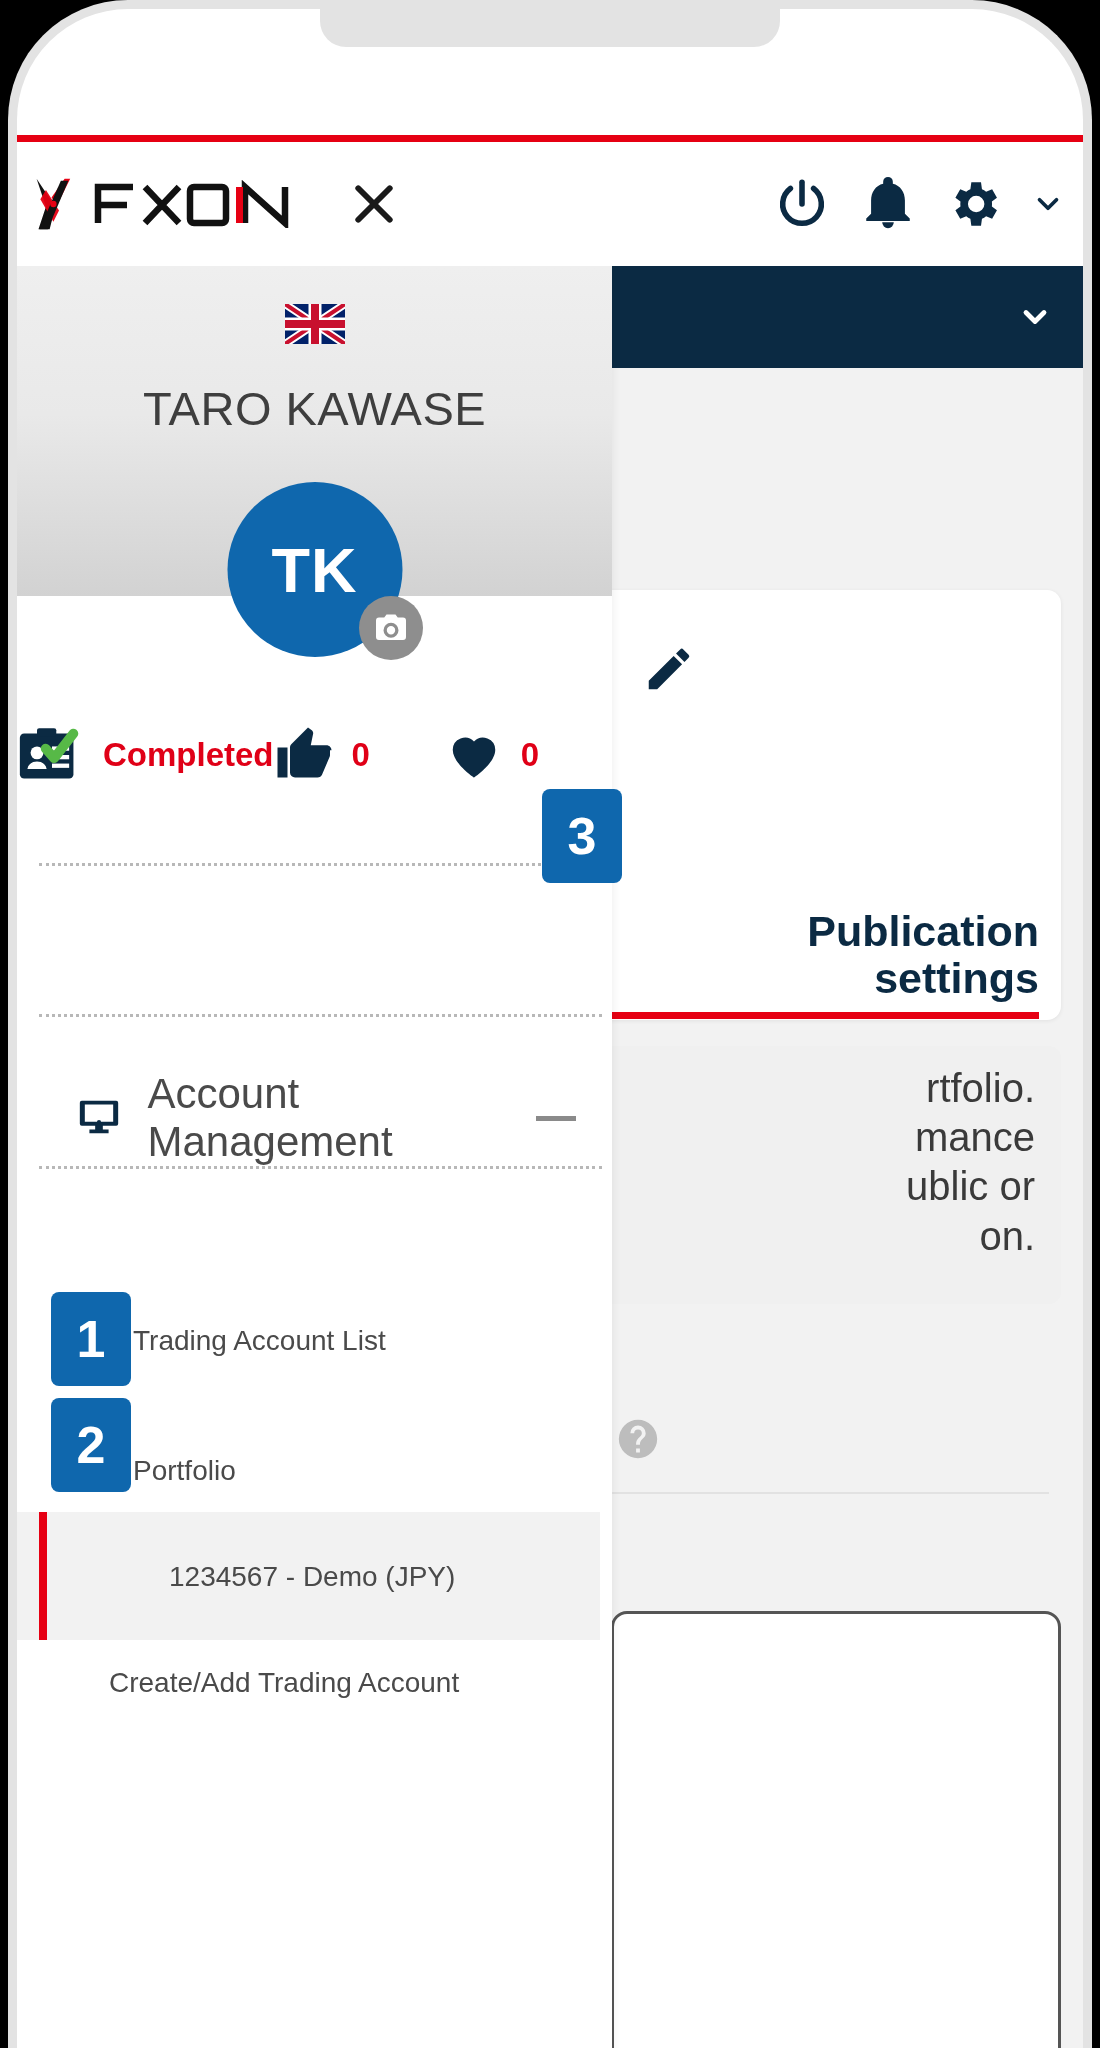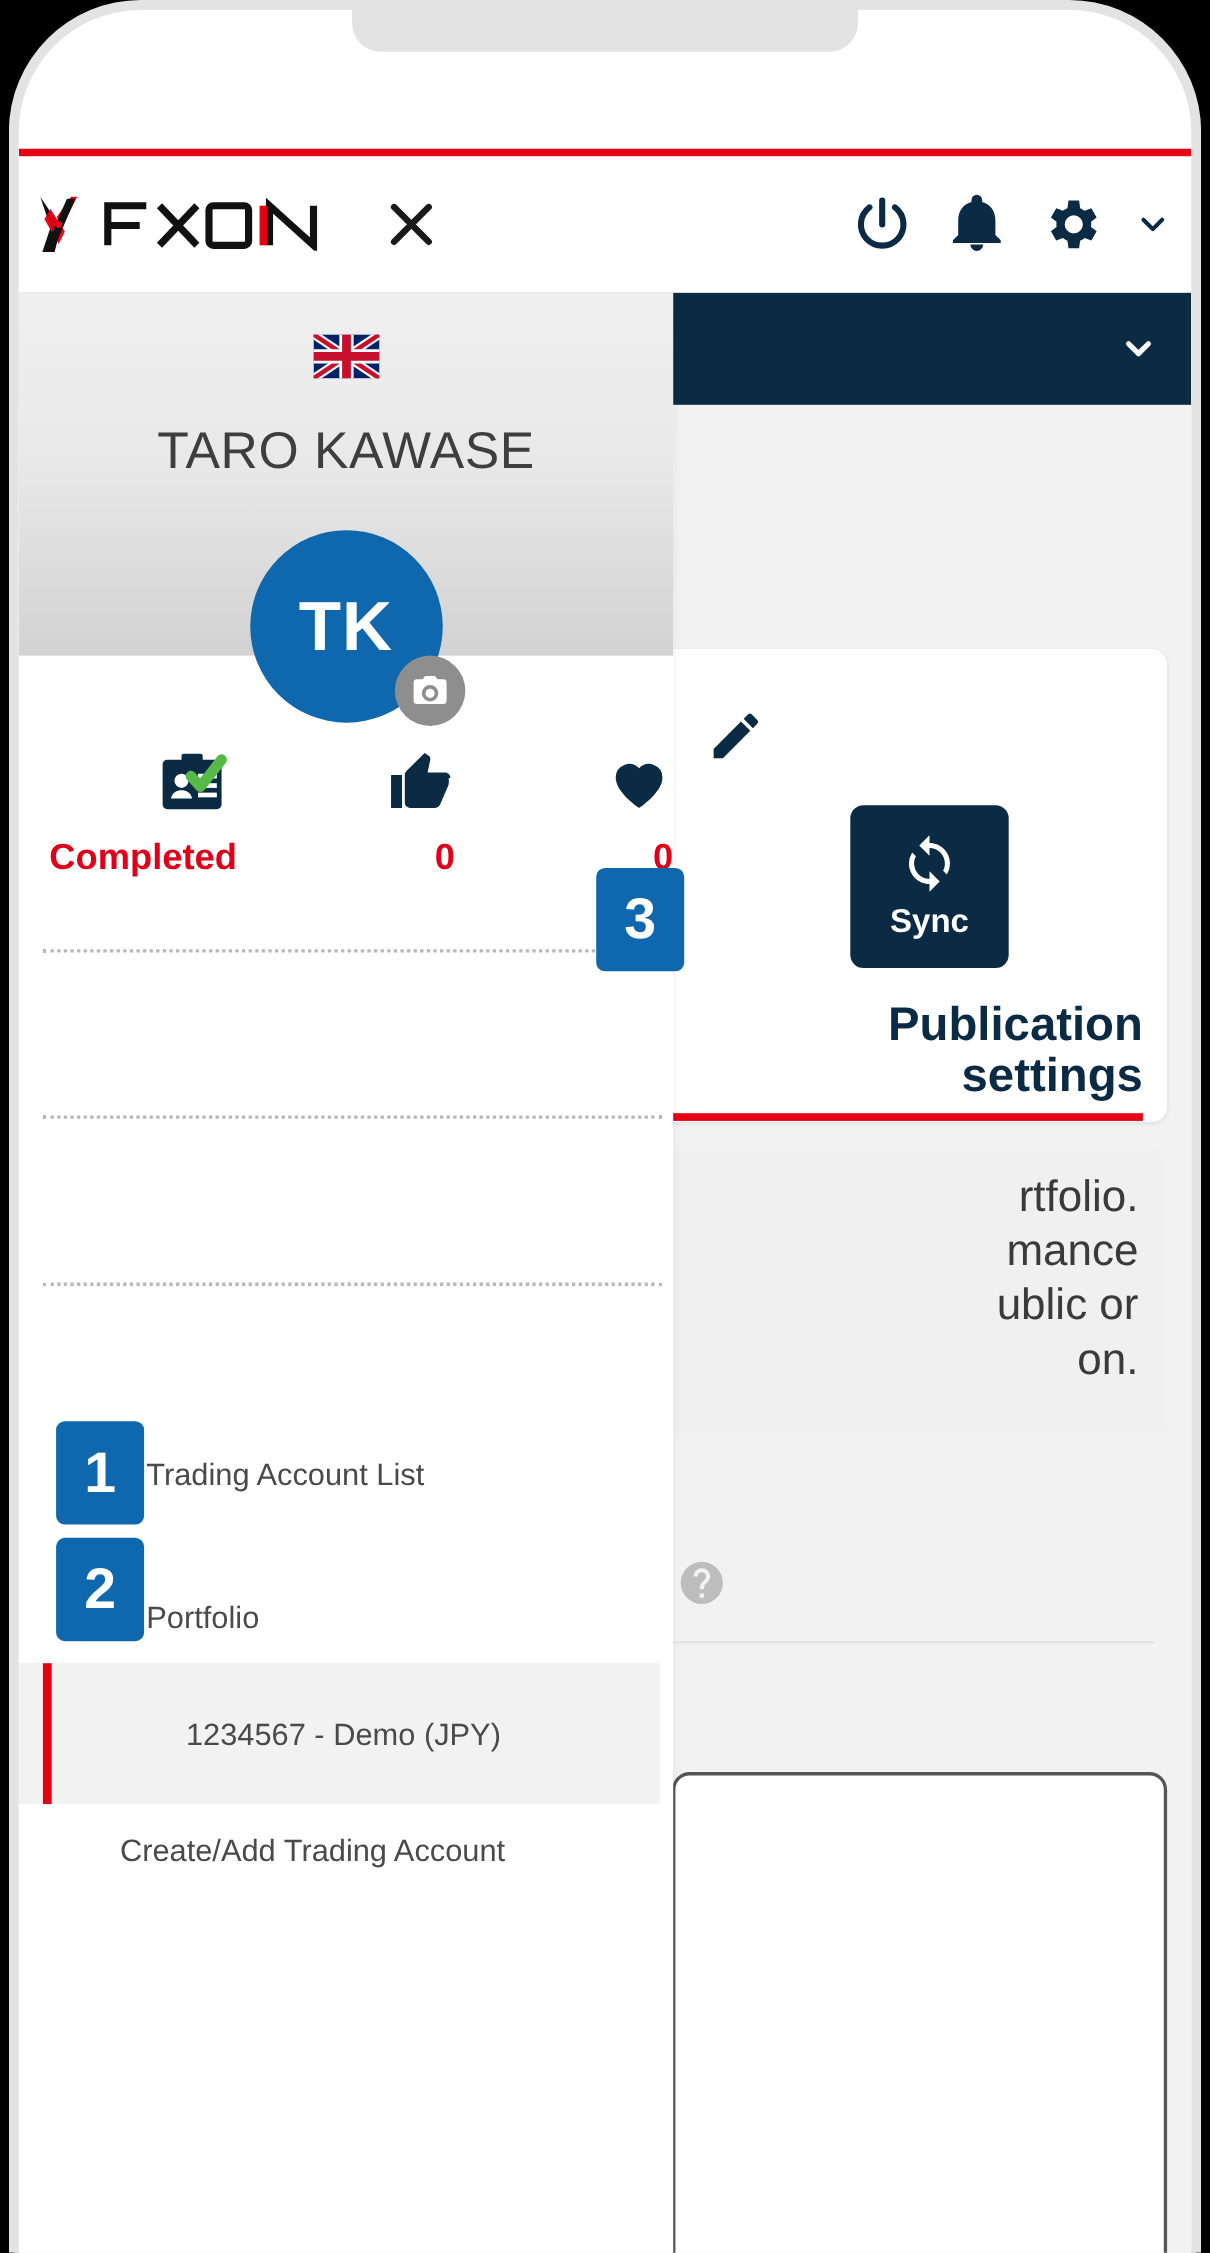--- a/index.html
+++ b/index.html
@@ -194,22 +194,22 @@
     display: flex; align-items: center; justify-content: center;
     z-index: 5;
   }
   #cam-badge svg { width: 36px; height: 36px; color: #fff; }
 
   #stats-row {
     position: absolute; left: 0; top: 414px;
     width: 100%; height: 150px;
     display: flex;
   }
-  .stat { flex: 1; display: flex; flex-direction: column;
-          align-items: flex-end; justify-content: flex-start; gap: 16px; }
+  .stat { flex: 1; display: flex; flex-direction: row;
+          align-items: center; justify-content: flex-start; gap: 16px; }
   .stat .sic { height: 64px; display: flex; align-items: center; }
   .stat .sic svg { height: 60px; }
   .stat .sval { color: #e00017; font-size: 33px; font-weight: bold; }
 
   .dotted {
     position: absolute; left: 22px; right: 10px;
     height: 0; border-top: 3px dotted #b8b8b8;
   }
 
   .menu-item {
@@ -271,26 +271,20 @@
         <svg class="bchev" viewBox="0 0 24 24" fill="none" stroke="currentColor" stroke-width="3.2" stroke-linecap="round" stroke-linejoin="round">
           <polyline points="6 9 12 15 18 9"></polyline>
         </svg>
       </div>
 
       <div class="card" id="pub-card">
         <svg id="edit-pencil" viewBox="0 0 24 24" fill="currentColor">
           <path d="M3 17.25V21h3.75L17.81 9.94l-3.75-3.75L3 17.25zM20.71 7.04a1 1 0 0 0 0-1.41l-2.34-2.34a1 1 0 0 0-1.41 0l-1.83 1.83 3.75 3.75 1.83-1.83z"></path>
         </svg>
 
-        <div id="sync-btn">
-          <svg class="sicon" viewBox="0 0 24 24" fill="currentColor">
-            <path d="M12 4V1L8 5l4 4V6c3.31 0 6 2.69 6 6 0 1.01-.25 1.97-.7 2.8l1.46 1.46A7.93 7.93 0 0 0 20 12c0-4.42-3.58-8-8-8zm0 14c-3.31 0-6-2.69-6-6 0-1.01.25-1.97.7-2.8L5.24 7.74A7.93 7.93 0 0 0 4 12c0 4.42 3.58 8 8 8v3l4-4-4-4v3z"></path>
-          </svg>
-          <span class="slabel">Sync</span>
-        </div>
 
         <div id="pub-title">
           <div>Publication</div>
           <div>settings</div>
         </div>
         <div id="pub-underline"></div>
       </div>
 
       <div id="desc-box">
         <div>rtfolio.</div>
@@ -403,20 +397,30 @@
           </span>
           <span class="sval">0</span>
         </div>
       </div>
 
       <div class="dotted" style="top:597px"></div>
 
 
       <div class="dotted" style="top:748px"></div>
 
+      <div class="menu-item" style="top:790px;height:124px">
+        <span class="micon">
+          <svg viewBox="0 0 24 24" fill="currentColor">
+            <path d="M3 3h18a1 1 0 0 1 1 1v11a1 1 0 0 1-1 1h-7v2h3v2H7v-2h3v-2H3a1 1 0 0 1-1-1V4a1 1 0 0 1 1-1zm1.6 2v9h14.8V5H4.6z"></path>
+            <circle cx="12" cy="14.2" r="1.1"></circle>
+          </svg>
+        </span>
+        <span class="mlabel">Account Management</span>
+        <span class="mminus"></span>
+      </div>
 
       <div class="dotted" style="top:900px"></div>
 
       <div class="sub-item" style="top:1030px;height:90px;padding-left:116px">
         <span class="slabel">Trading Account List</span>
       </div>
 
       <div id="selected-row"></div>
       <div id="selected-bar"></div>
 

